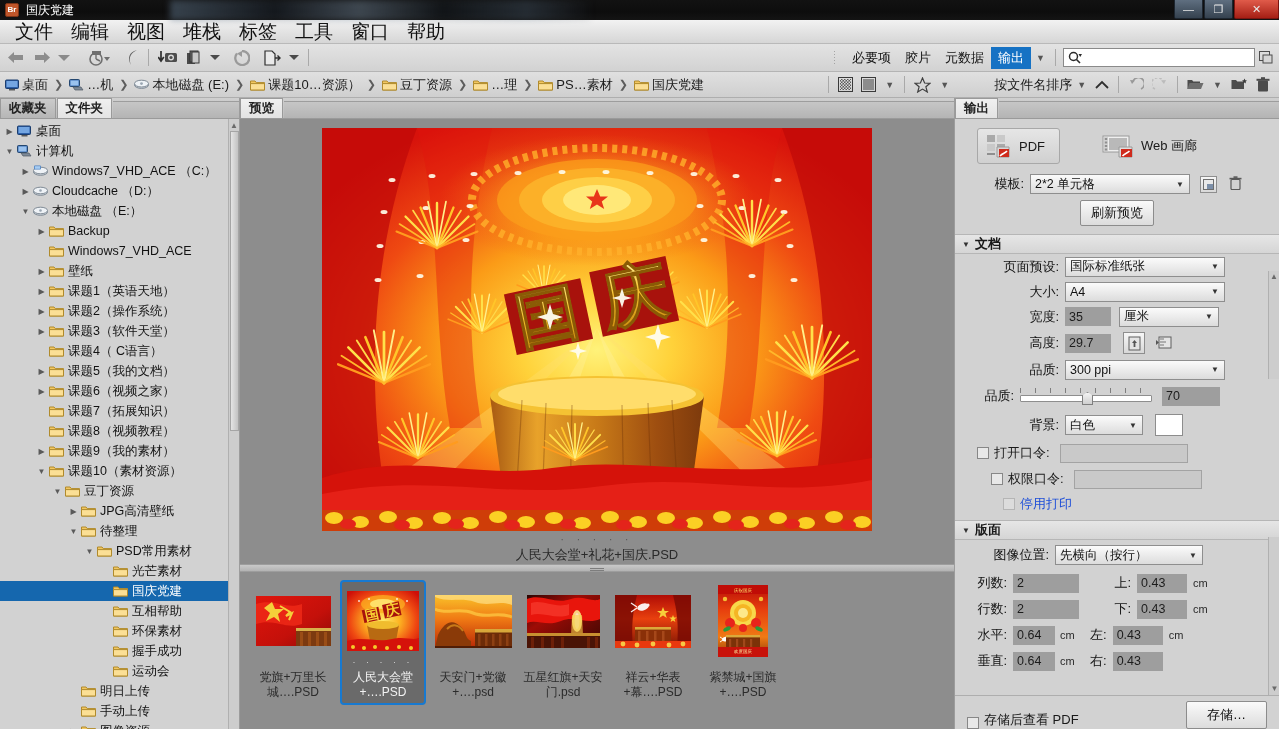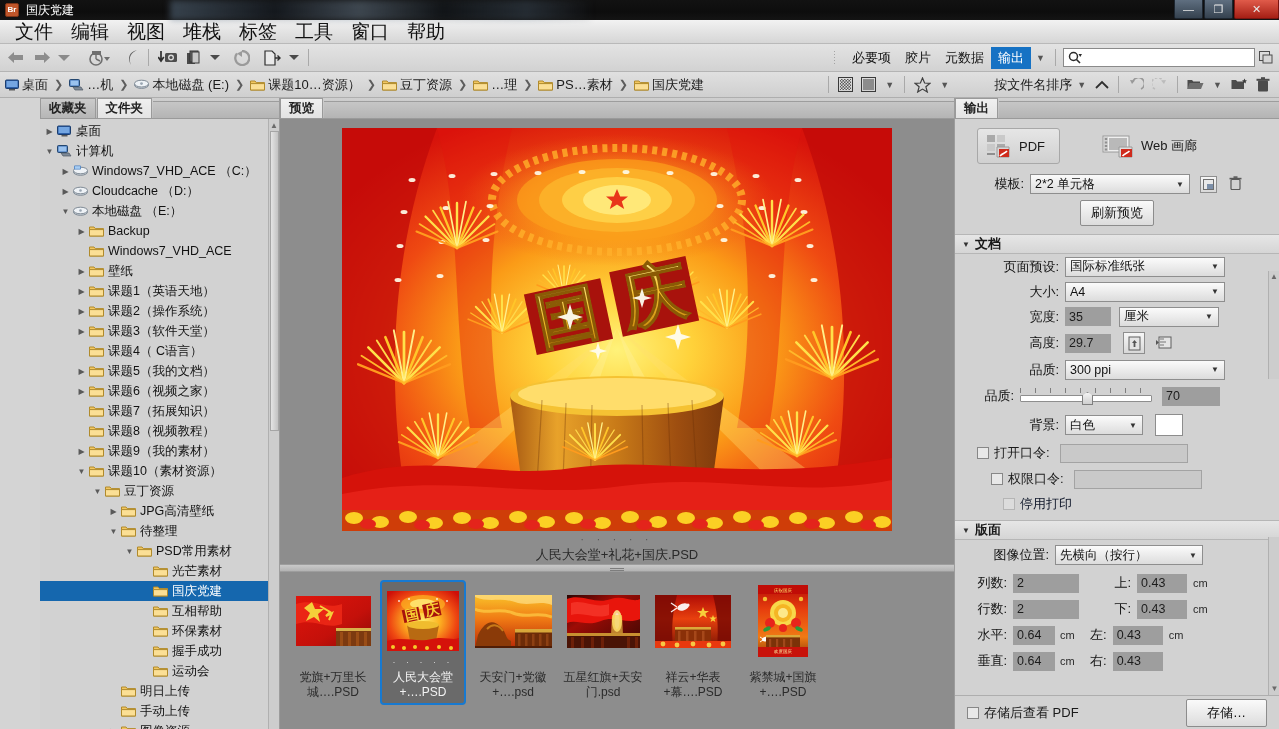--- a/index.html
+++ b/index.html
@@ -58,21 +58,21 @@
   
   .pathbar { height:26px; flex:0 0 26px; display:flex; align-items:center;
     background:linear-gradient(to bottom,#e0e0e0,#cfcfcf);
     border-bottom:1px solid #aeaeae; padding:0 5px; font-size:13px; }
   .crumb { display:flex; align-items:center; color:#1b1b1b; white-space:nowrap; }
   .crumb .ic { margin-right:3px; display:inline-flex; }
   .crumb-sep { color:#5d5d5d; margin:0 6px; font-size:11px; }
   .sortlabel { font-size:13px; color:#171717; }
 
   
-  .main { flex:1 1 auto; display:flex; min-height:0; background:#b9b9b9;margin-left:40px; }
+  .main { flex:1 1 auto; display:flex; min-height:0; background:#b9b9b9; }
 
   
   .left { width:240px; flex:0 0 240px; display:flex; flex-direction:column;
           background:#d2d2d2; border-right:1px solid #9c9c9c; }
   .tabrow { height:21px; display:flex; align-items:flex-end;
             background:linear-gradient(to bottom,#cfcfcf,#bdbdbd); border-bottom:1px solid #9a9a9a;}
   .ptab { font-size:12.5px; font-weight:bold; padding:2px 8px 3px; height:20px;
           line-height:15px; border:1px solid #9a9a9a; border-bottom:none;
           background:linear-gradient(to bottom,#cbcbcb,#b6b6b6); color:#222; margin-right:1px;}
   .ptab.active { background:linear-gradient(to bottom,#f0f0f0,#e3e3e3); }
@@ -136,21 +136,21 @@
         display:inline-block; }
   .txtfield { height:19px; background:#c9c9c9; border:1px solid #a3a3a3; }
   .slider { position:relative; width:132px; height:16px; }
   .slider .ticks { position:absolute; top:0; left:0; width:100%; height:5px;
     background-image:repeating-linear-gradient(to right,#7e7e7e 0 1px,transparent 1px 15px); }
   .slider .track { position:absolute; top:7px; left:0; width:100%; height:7px; background:#fff;
     border:1px solid #8e8e8e; border-radius:1px;}
   .slider .knob { position:absolute; top:4px; left:62px; width:11px; height:13px;
     background:linear-gradient(to bottom,#f4f4f4,#cfcfcf); border:1px solid #7f7f7f;
     clip-path:polygon(50% 0,100% 30%,100% 100%,0 100%,0 30%); }
-  .out-footer { flex:0 0 34px; display:flex; align-items:center; padding:0 12px;
+  .out-footer { flex:0 0 34px; display:flex; align-items:flex-end; padding:0 12px;
     border-top:1px solid #aeaeae; background:#d2d2d2; }
   .vscroll { position:absolute; right:0; width:11px; background:#cdcdcd; border-left:1px solid #b0b0b0;}
   .sq-btn { width:17px; height:17px; border:1px solid #8e8e8e;
     background:linear-gradient(to bottom,#f7f7f7,#d8d8d8); display:flex;
     align-items:center; justify-content:center; }
 </style>
 </head>
 <body>
 
 <div class="app">
@@ -1357,21 +1357,21 @@
           <span>打开口令:</span>
           <div class="txtfield" style="width:128px;margin-left:10px"></div>
         </div>
 
         <div class="row" style="height:26px;padding-left:36px">
           <span class="cb"></span>
           <span>权限口令:</span>
           <div class="txtfield" style="width:128px;margin-left:10px"></div>
         </div>
 
-        <div class="row" style="height:24px;padding-left:48px;color:#0f172a">
+        <div class="row" style="height:24px;padding-left:48px;color:#1d4ed8">
           <span class="cb" style="background:#dcdcdc;border-color:#b5b5b5"></span>
           <span>停用打印</span>
         </div>
 
         <div class="sec-head" style="margin-top:4px">
           <span class="tri">▼</span>
           <span>版面</span>
         </div>
 
         <div class="row" style="height:30px">

